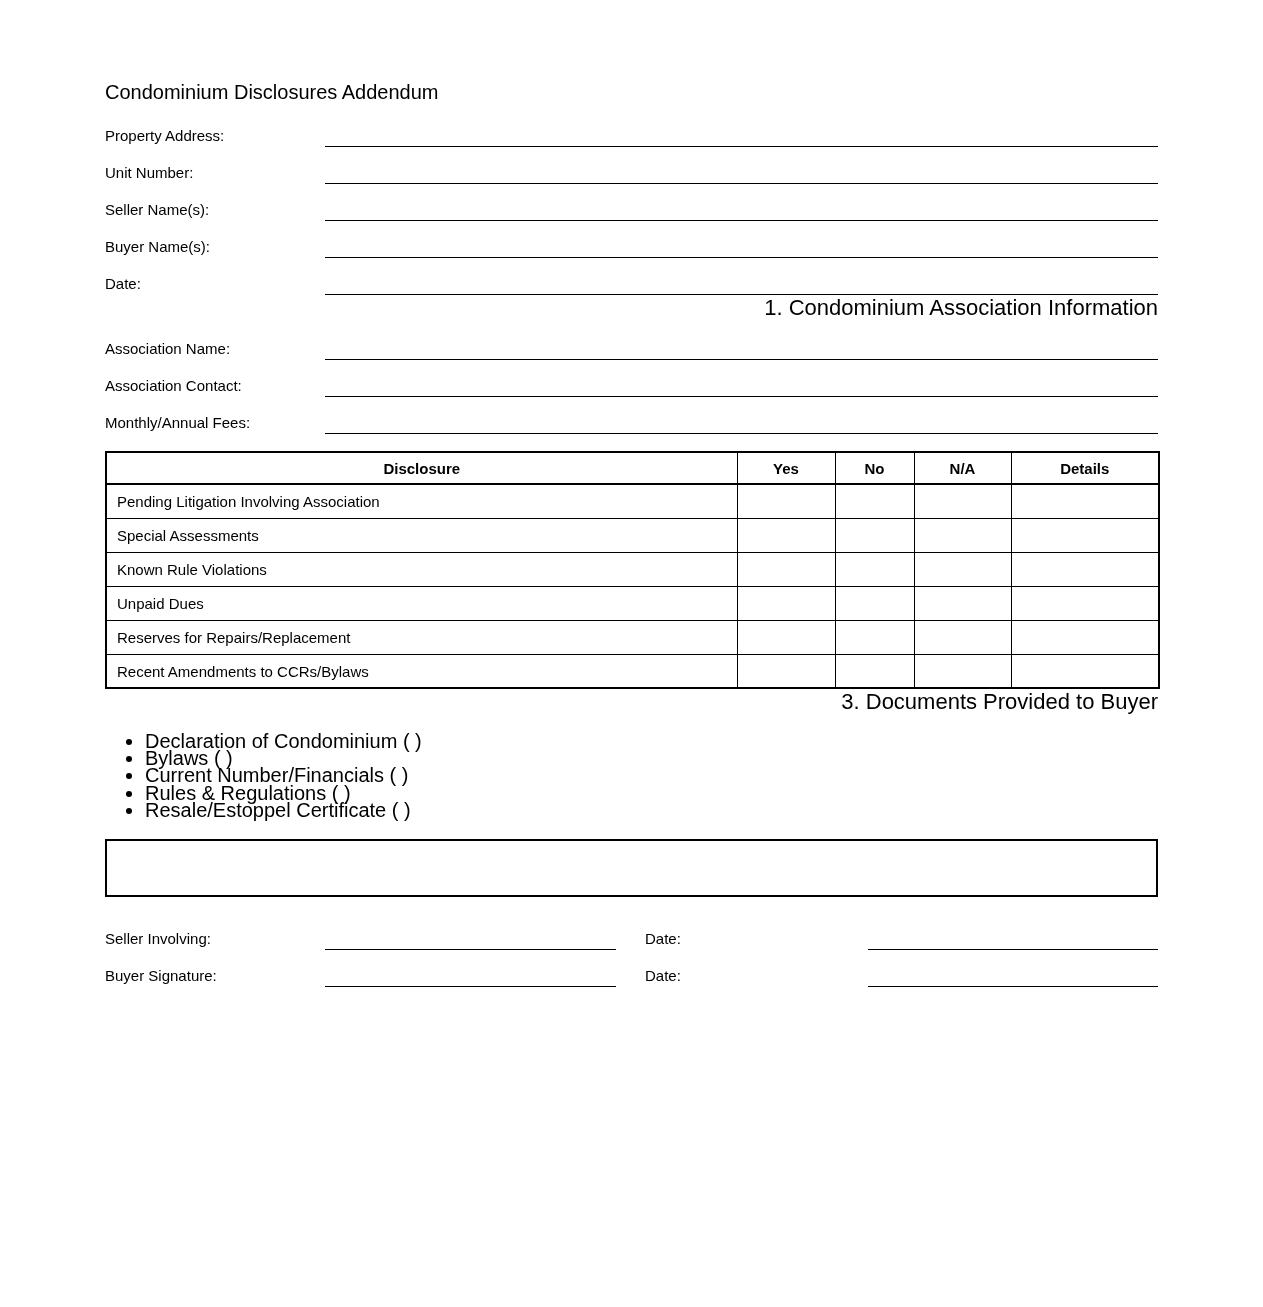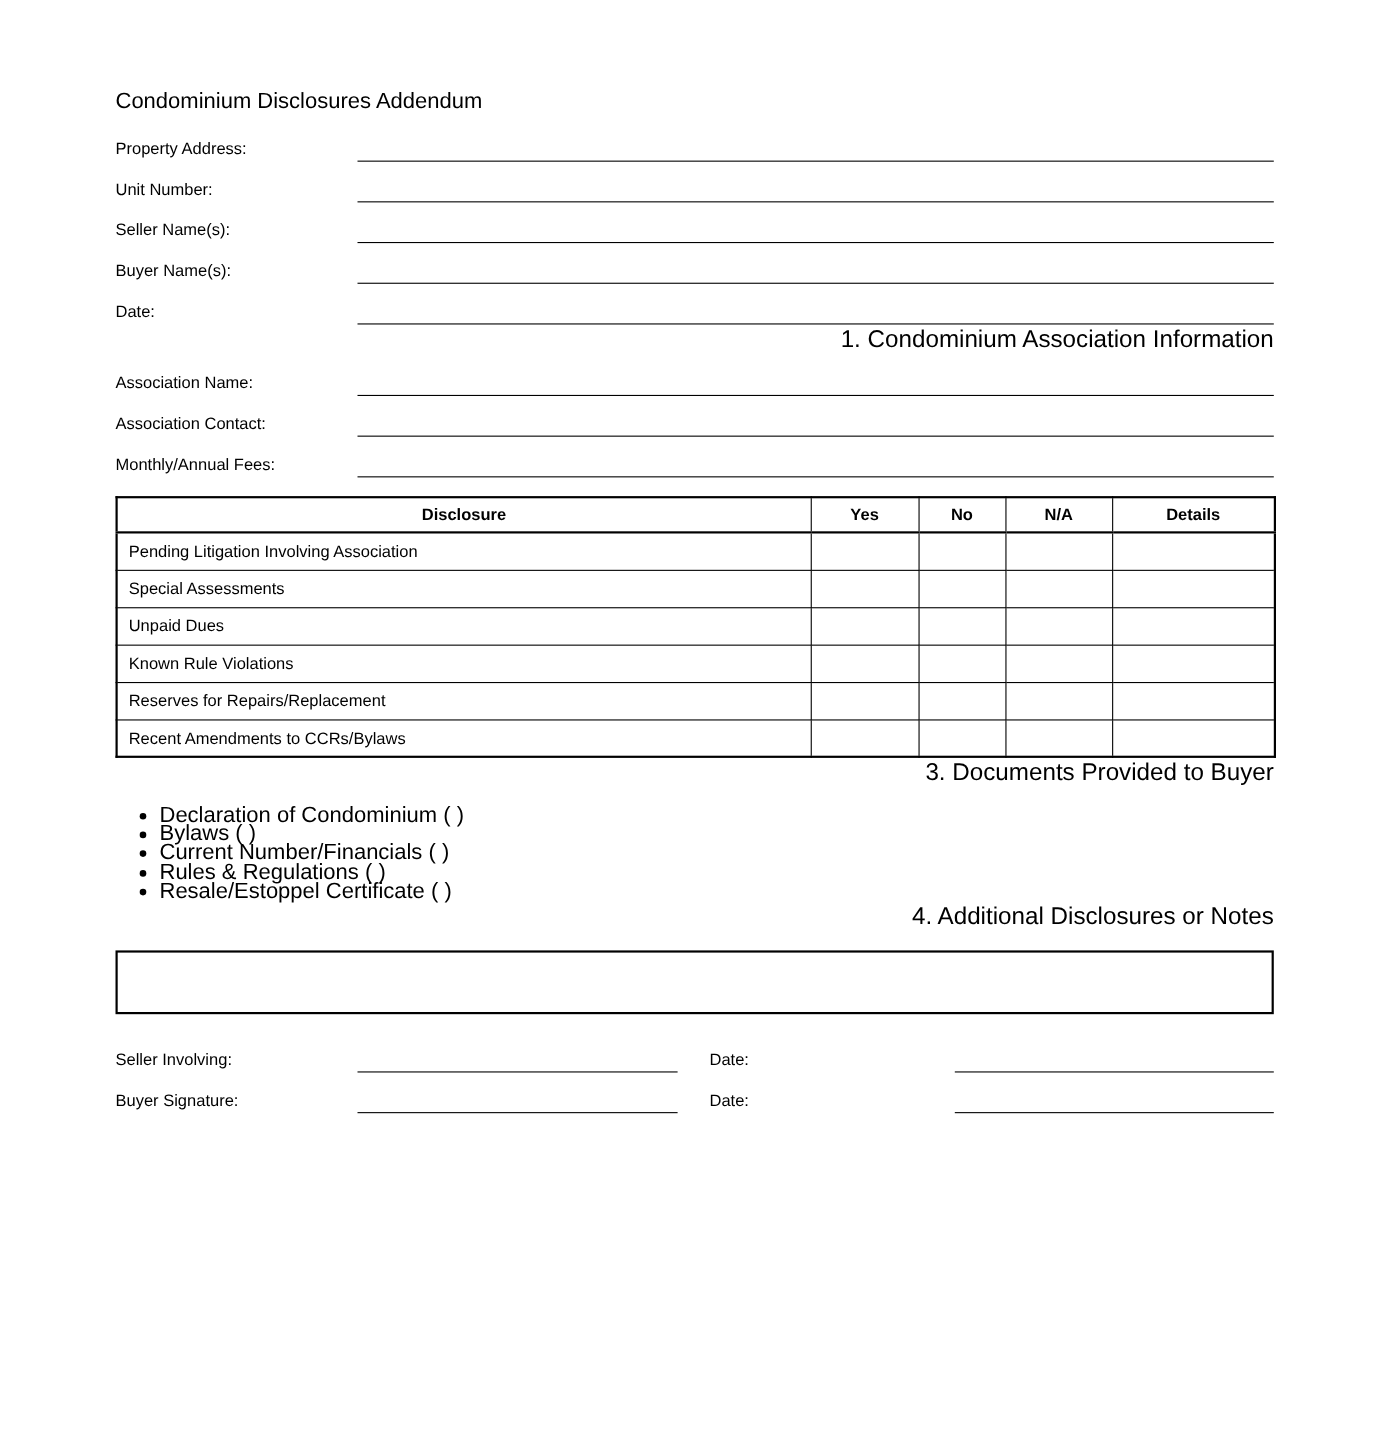--- a/index.html
+++ b/index.html
@@ -203,28 +203,28 @@
         <td></td>
       </tr>
       <tr>
         <td>Special Assessments</td>
         <td></td>
         <td></td>
         <td></td>
         <td></td>
       </tr>
       <tr>
+        <td>Known Rule Violations</td>
+        <td></td>
+        <td></td>
+        <td></td>
+        <td></td>
+      </tr>
+      <tr>
         <td>Unpaid Dues</td>
-        <td></td>
-        <td></td>
-        <td></td>
-        <td></td>
-      </tr>
-      <tr>
-        <td>Known Rule Violations</td>
         <td></td>
         <td></td>
         <td></td>
         <td></td>
       </tr>
       <tr>
         <td>Reserves for Repairs/Replacement</td>
         <td></td>
         <td></td>
         <td></td>
@@ -242,21 +242,20 @@
 
   <h2 class="section-heading mt-h2-3">3. Documents Provided to Buyer</h2>
   <ul class="doc-list">
     <li>Declaration of Condominium ( )</li>
     <li>Bylaws ( )</li>
     <li>Current Number/Financials ( )</li>
     <li>Rules &amp; Regulations ( )</li>
     <li>Resale/Estoppel Certificate ( )</li>
   </ul>
 
-  <h2 class="section-heading mt-h2-4">4. Additional Disclosures or Notes</h2>
   <div class="notes-box"></div>
 
   <div class="signatures">
     <div class="sig-row">
       <div class="sig-label">Seller Involving:</div>
       <div class="sig-line"></div>
       <div class="sig-date-label">Date:</div>
       <div class="sig-date-line"></div>
     </div>
     <div class="sig-row">

